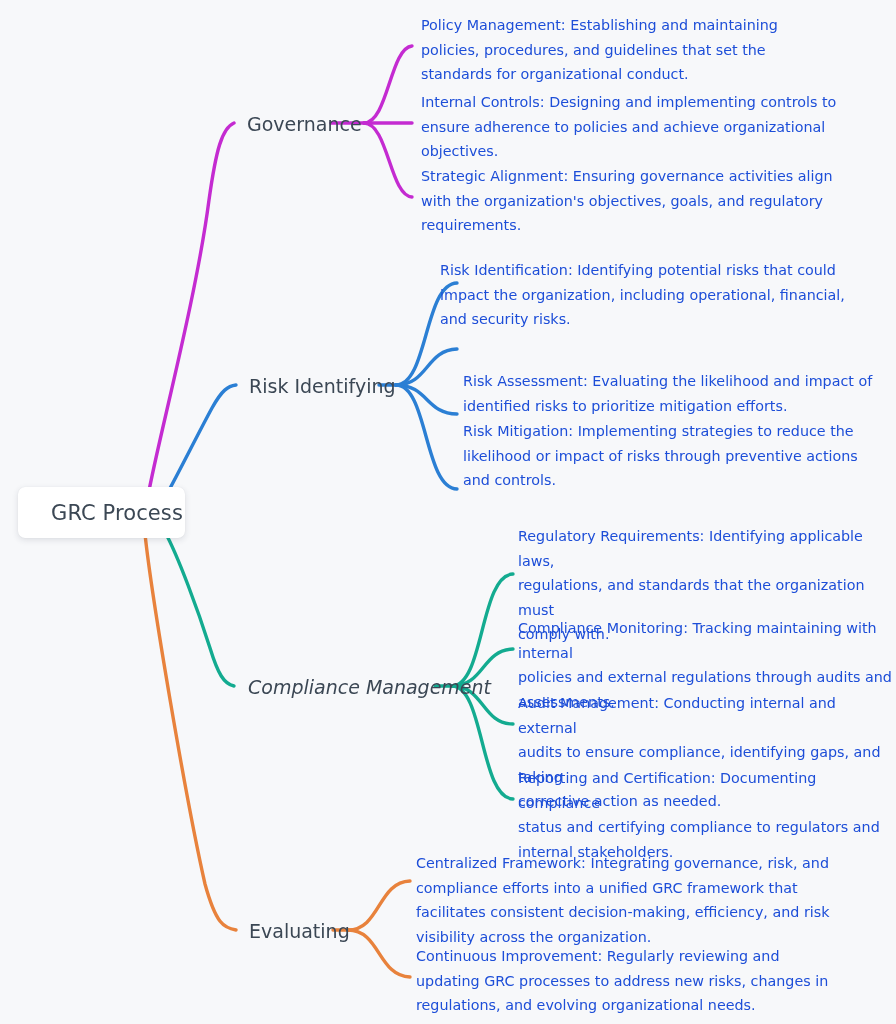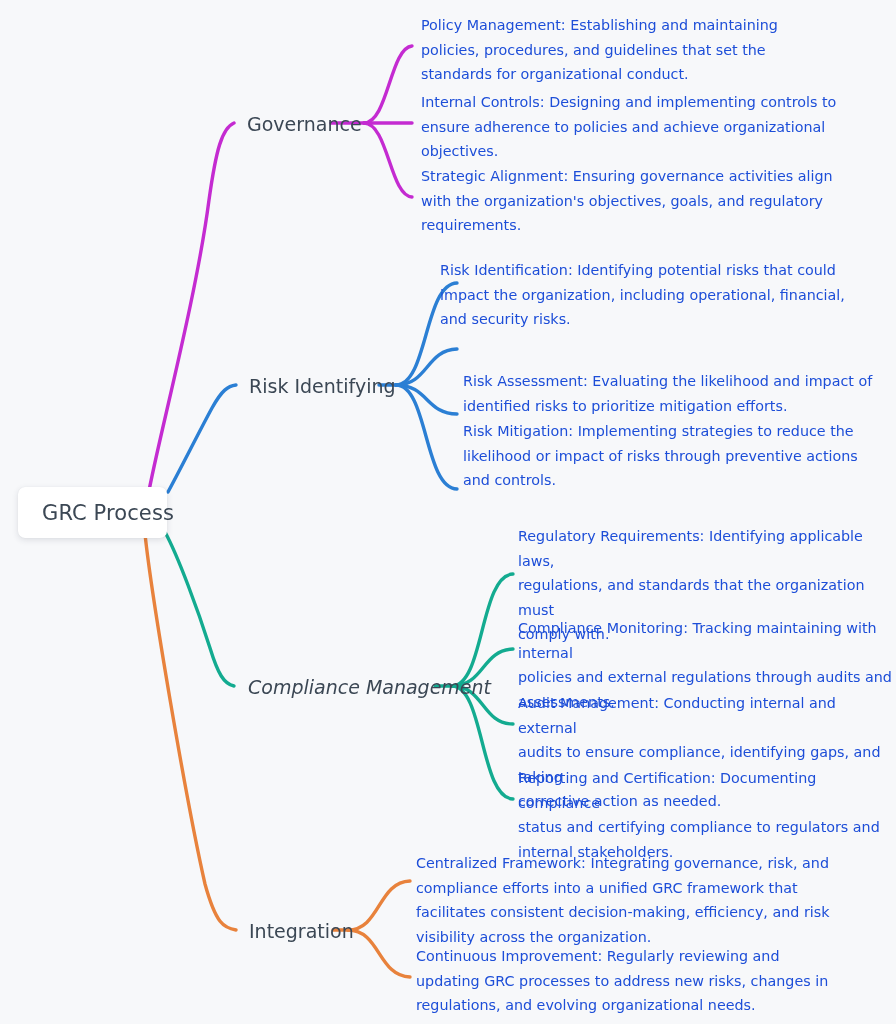--- a/index.html
+++ b/index.html
@@ -84,28 +84,28 @@
     <path d="M 452,686 C 484,686 480,575 513,574" fill="none" stroke="#13ab90" stroke-width="3.4" stroke-linecap="round"></path>
     <path d="M 452,686 C 484,686 482,650 513,649" fill="none" stroke="#13ab90" stroke-width="3.4" stroke-linecap="round"></path>
     <path d="M 452,686 C 484,686 482,724 513,724" fill="none" stroke="#13ab90" stroke-width="3.4" stroke-linecap="round"></path>
     <path d="M 452,686 C 484,686 480,798 513,799" fill="none" stroke="#13ab90" stroke-width="3.4" stroke-linecap="round"></path>
 
     <path d="M 333,930 L 348,930" fill="none" stroke="#e8823c" stroke-width="3.4" stroke-linecap="round"></path>
     <path d="M 348,930 C 380,930 378,882 410,881" fill="none" stroke="#e8823c" stroke-width="3.4" stroke-linecap="round"></path>
     <path d="M 348,930 C 380,930 378,976 410,977" fill="none" stroke="#e8823c" stroke-width="3.4" stroke-linecap="round"></path>
   </svg>
 
-  <div class="node-root" style="left:18px; top:487px; width:149px; height:51px;padding-left:31px;">
+  <div class="node-root" style="left:18px; top:487px; width:167px; height:51px;padding-left:31px;">
     <span class="node-root-label">GRC Process</span>
   </div>
 
   <div class="branch-label" style="left:247px; top:115px;">Governance</div>
   <div class="branch-label" style="left:249px; top:377px;">Risk Identifying</div>
   <div class="branch-label" style="left:248px; top:678px;font-style:italic;">Compliance Management</div>
-  <div class="branch-label" style="left:249px; top:922px;">Integration</div>
+  <div class="branch-label" style="left:249px; top:922px;">Evaluating</div>
 
   <div class="leaf-text" style="left:421px; top:13px; width:420px;">Policy Management: Establishing and maintaining
 policies, procedures, and guidelines that set the
 standards for organizational conduct.</div>
   <div class="leaf-text" style="left:421px; top:90px; width:430px;">Internal Controls: Designing and implementing controls to
 ensure adherence to policies and achieve organizational
 objectives.</div>
   <div class="leaf-text" style="left:421px; top:164px; width:430px;">Strategic Alignment: Ensuring governance activities align
 with the organization's objectives, goals, and regulatory
 requirements.</div>

